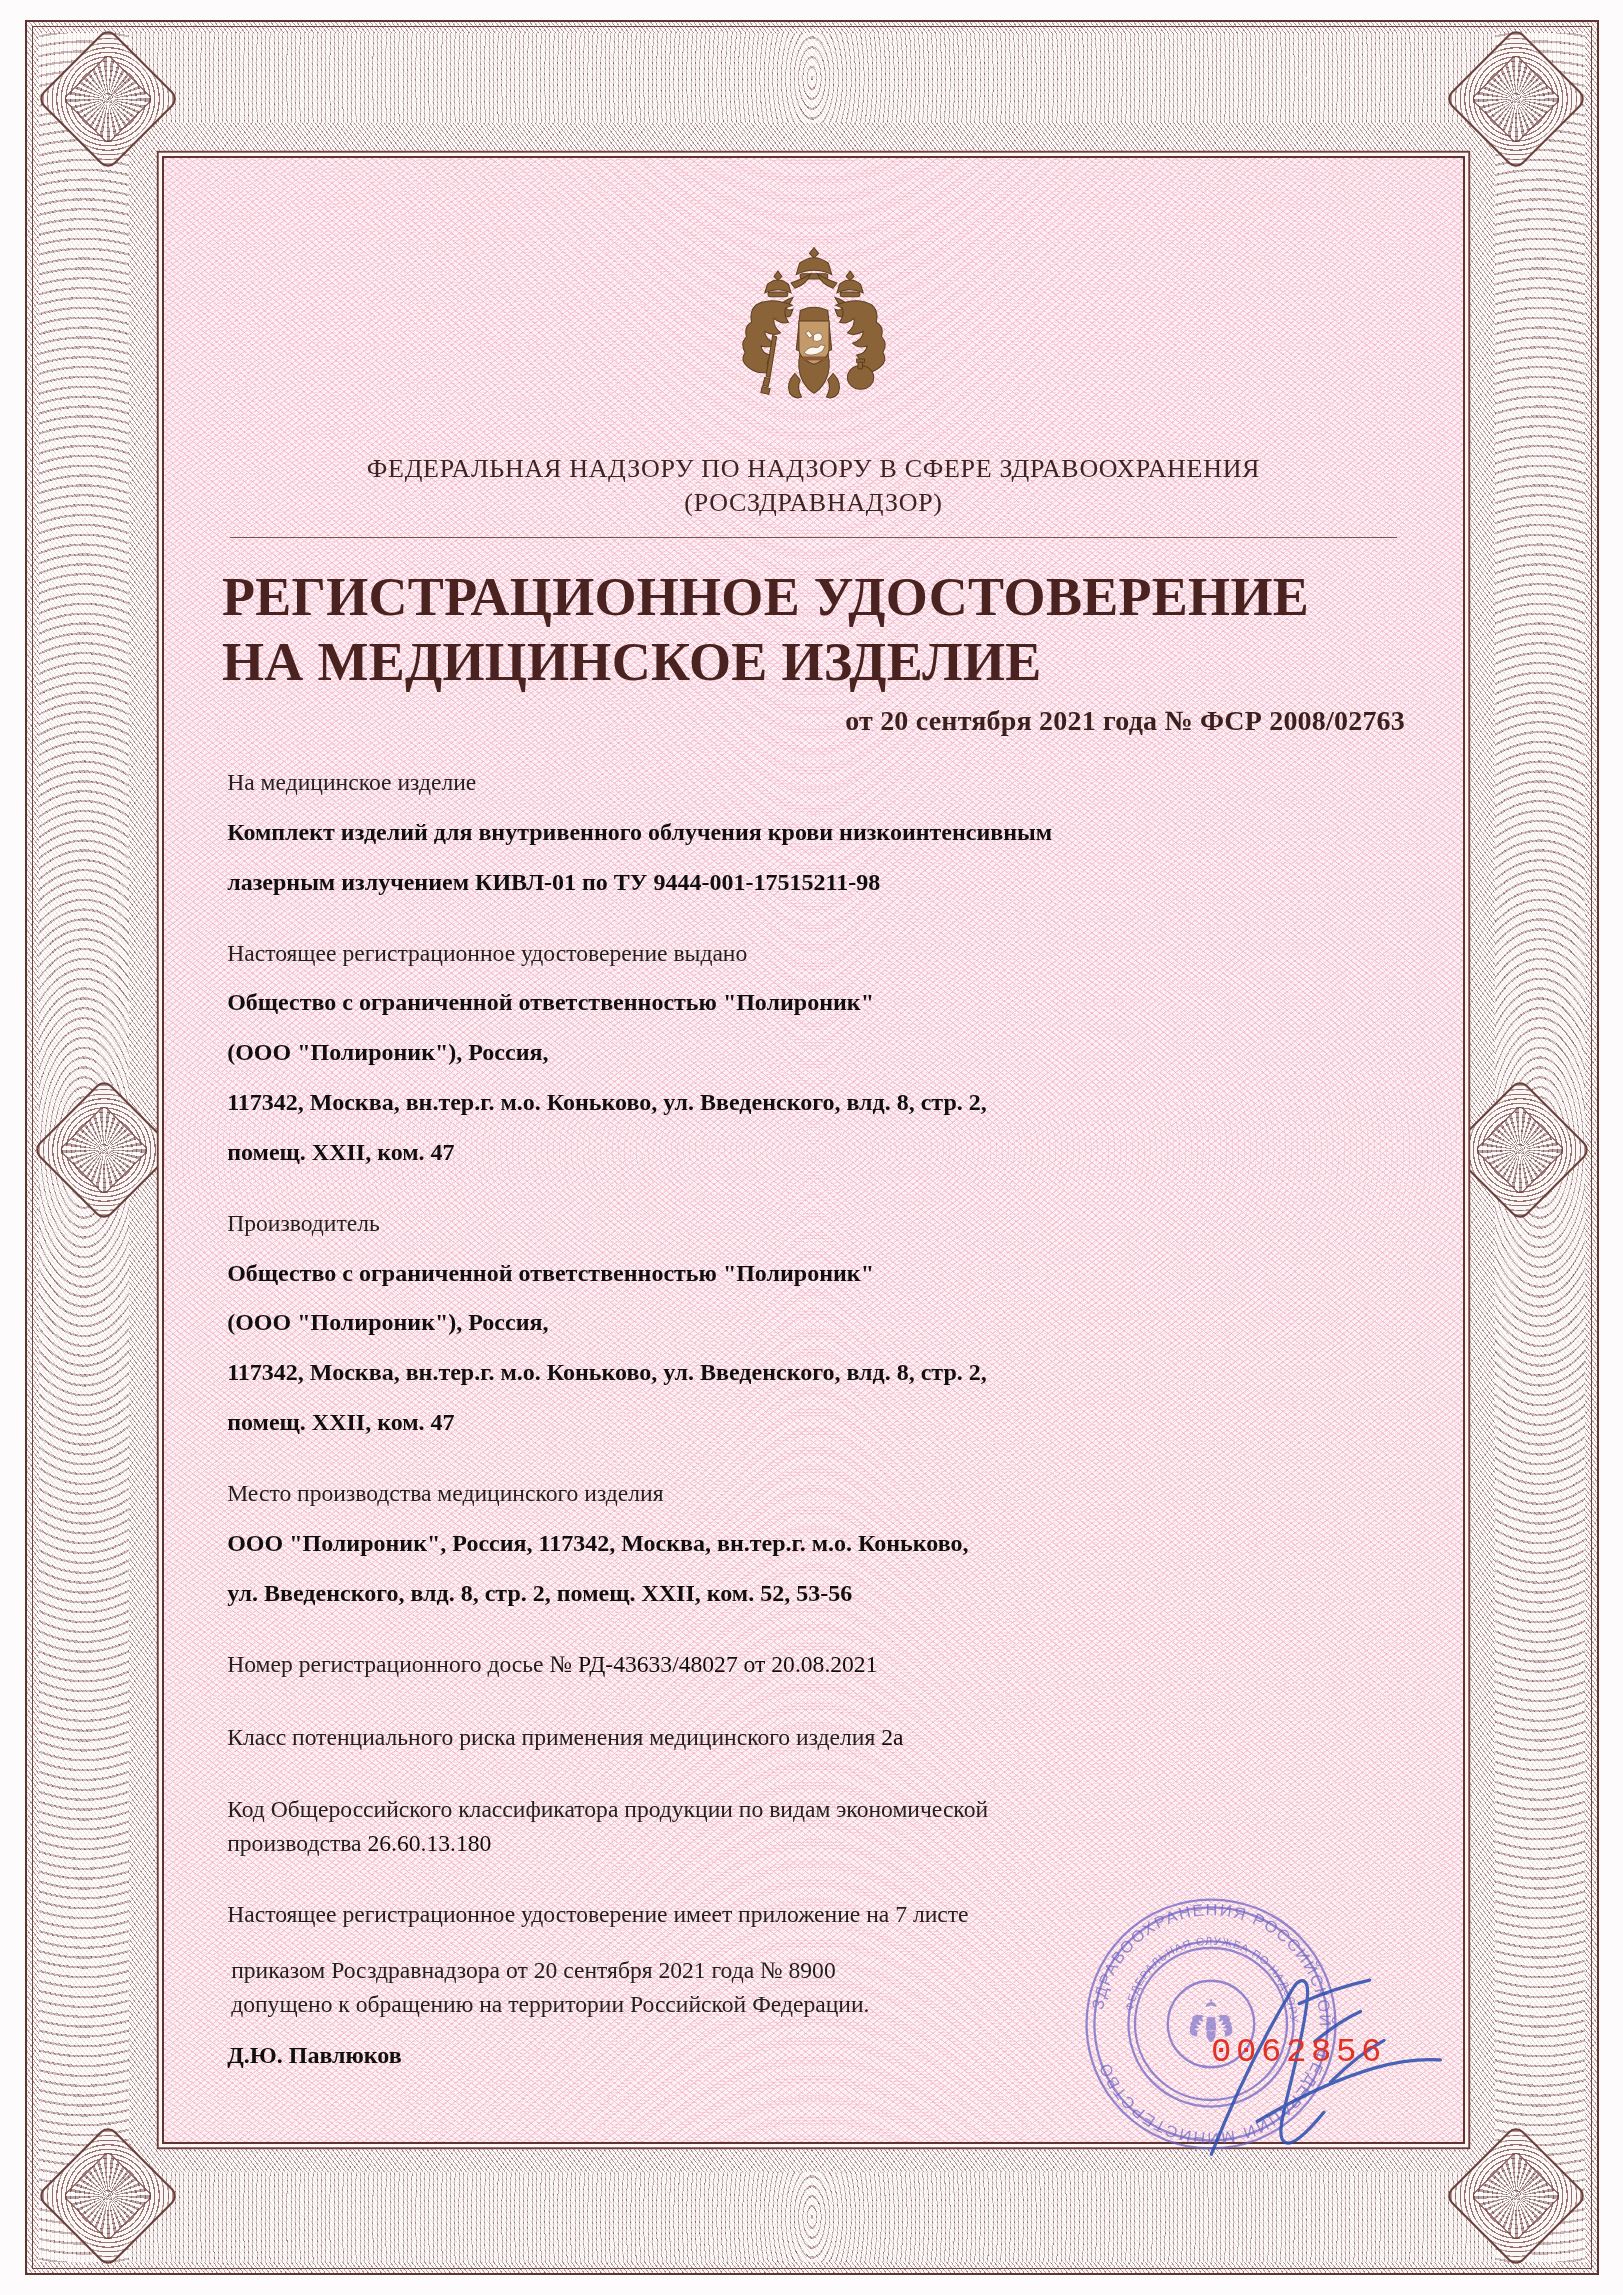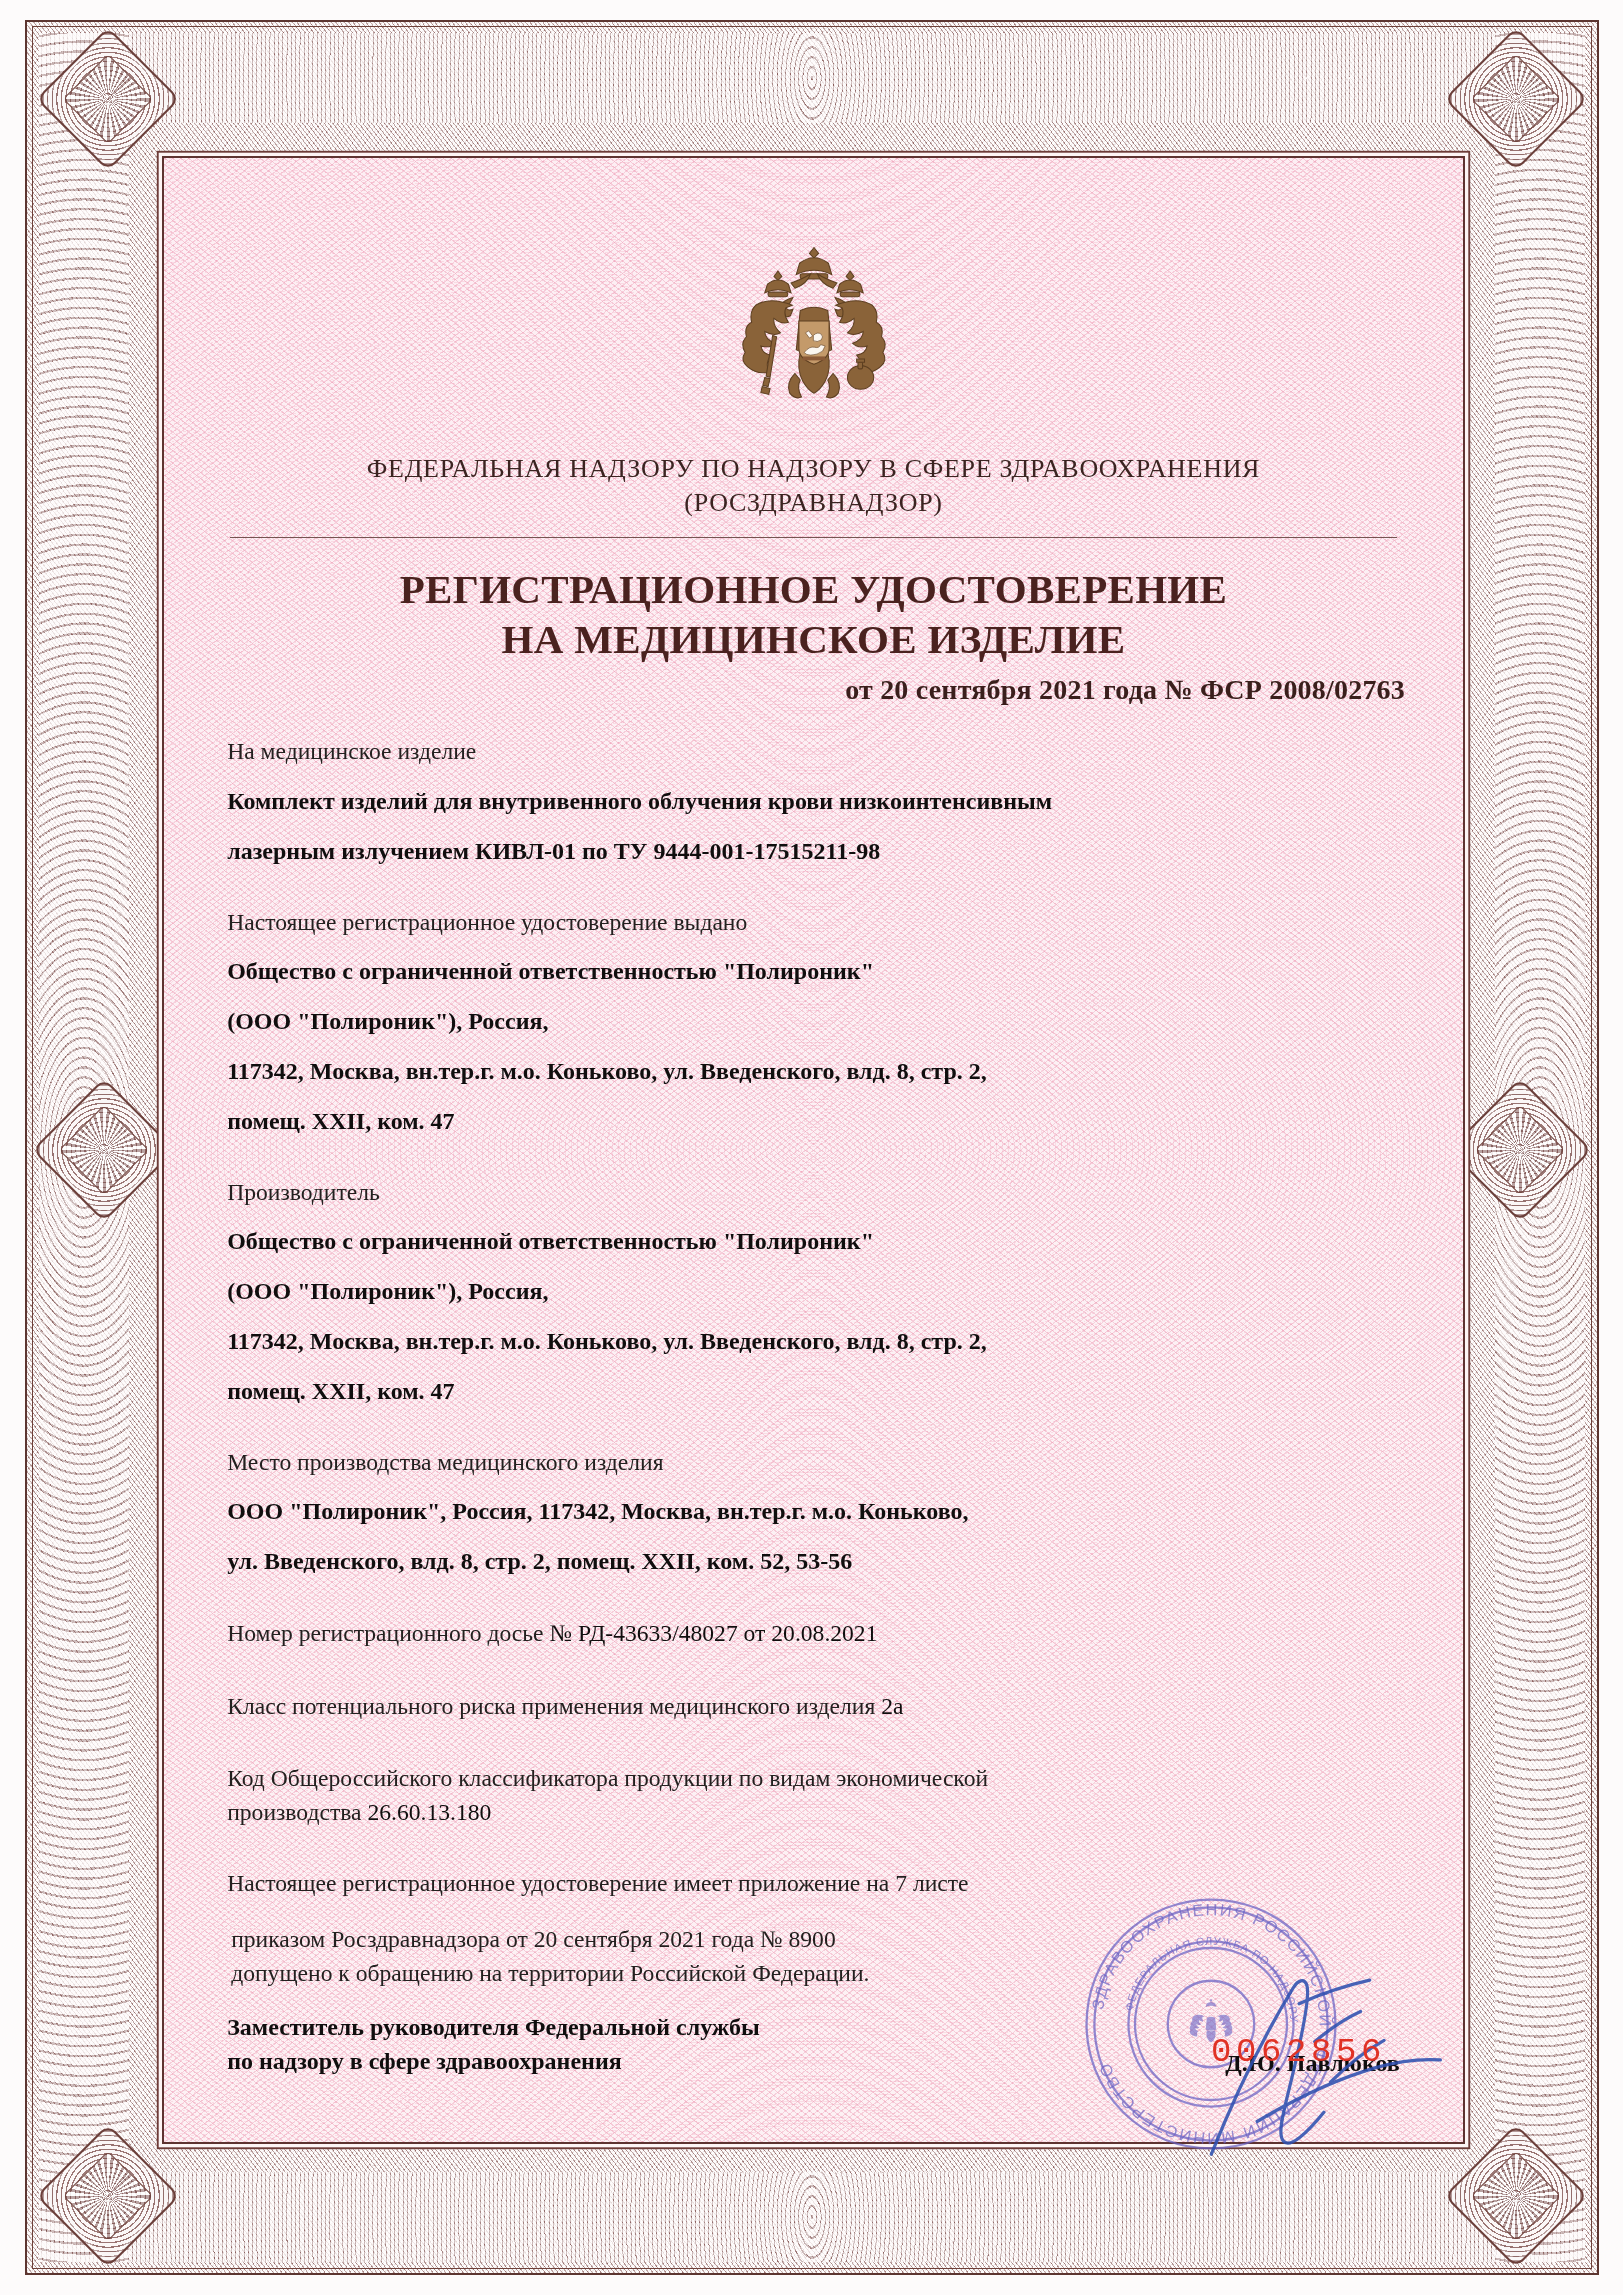--- a/index.html
+++ b/index.html
@@ -169,24 +169,23 @@
   .divider {
     margin: 17px 7.9px 0 7.9px;
     height: 1.3px;
     background: #5d3b36;
     opacity: .85;
   }
 
   
   .doc-title {
     margin-top: 27.5px;
-    text-align: center;
     color: #4a221f;
     font-weight: bold;
-    font-size: 41px;
+    font-size: 54px;
     line-height: 1.20;
     letter-spacing: 0.3px;
   }
   .doc-title .t2 { display: block; }
   .doc-number {
     margin-top: 10.5px;
     text-align: right;
     color: #3a1f1c;
     font-weight: bold;
     font-size: 28px;
@@ -446,24 +445,20 @@
         </div>
 
       </div>
 
       <div class="order-block">
         <div>приказом Росздравнадзора от 20 сентября 2021 года № 8900</div>
         <div>допущено к обращению на территории Российской Федерации.</div>
       </div>
 
       <div class="sign-block">
-        <div class="sign-role">
-          <div>Заместитель руководителя Федеральной службы</div>
-          <div>по надзору в сфере здравоохранения</div>
-        </div>
         <div class="sign-name">Д.Ю. Павлюков</div>
       </div>
 
     </div>
 
     <svg class="stamp" viewBox="0 0 400 400">
       <g fill="none" stroke="#6a62c4" stroke-width="3.5" opacity="0.72">
         <circle cx="200" cy="200" r="190"></circle>
         <circle cx="200" cy="200" r="178"></circle>
         <circle cx="200" cy="200" r="126"></circle>

